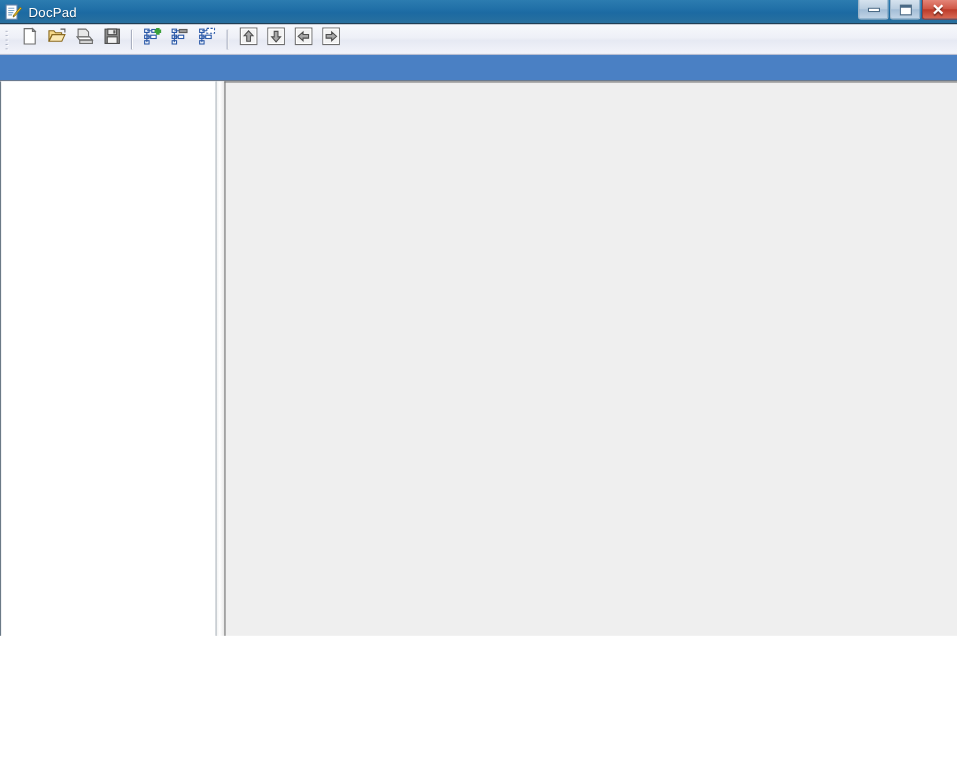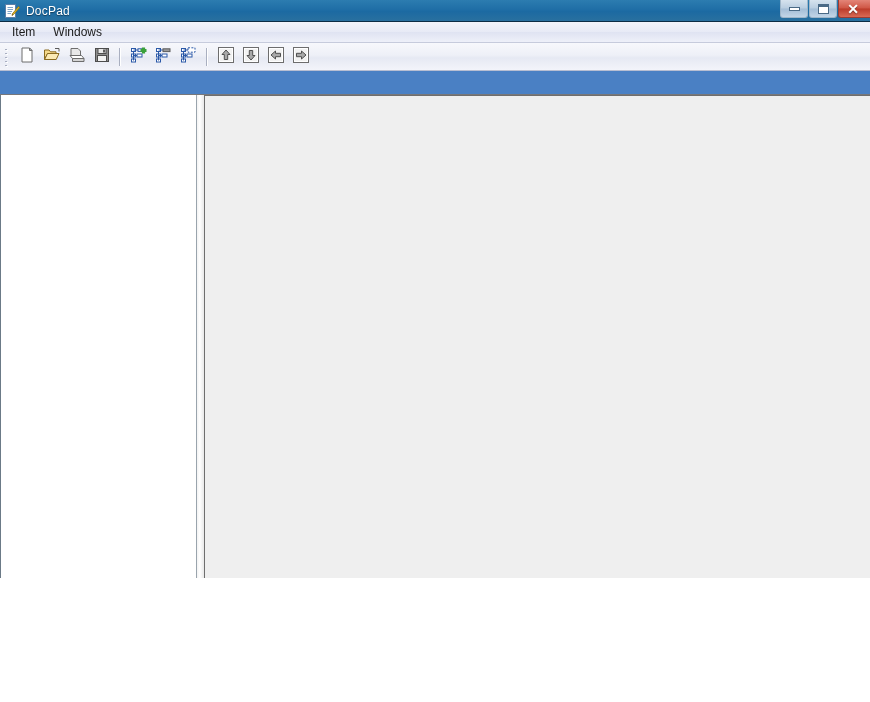--- a/index.html
+++ b/index.html
@@ -228,24 +228,20 @@
       </div>
       <div class="win-btn">
         <span class="glyph-max"></span>
       </div>
       <div class="win-btn close">
         <span class="glyph-close">✕</span>
       </div>
     </div>
   </div>
 
-  <div class="menubar">
-    <div class="menu-item">Item</div>
-    <div class="menu-item">Windows</div>
-  </div>
 
   <div class="toolbar">
     <div class="grip"></div>
 
     <div class="tb-btn">
       <span>
         <svg width="18" height="18" viewBox="0 0 18 18">
           <polygon points="4,2 11.5,2 14,4.5 14,16 4,16" fill="#ffffff" stroke="#6d6d6d" stroke-width="1"></polygon>
           <polygon points="11.5,2 11.5,4.5 14,4.5" fill="#d9e4ef" stroke="#6d6d6d" stroke-width="1"></polygon>
         </svg>

